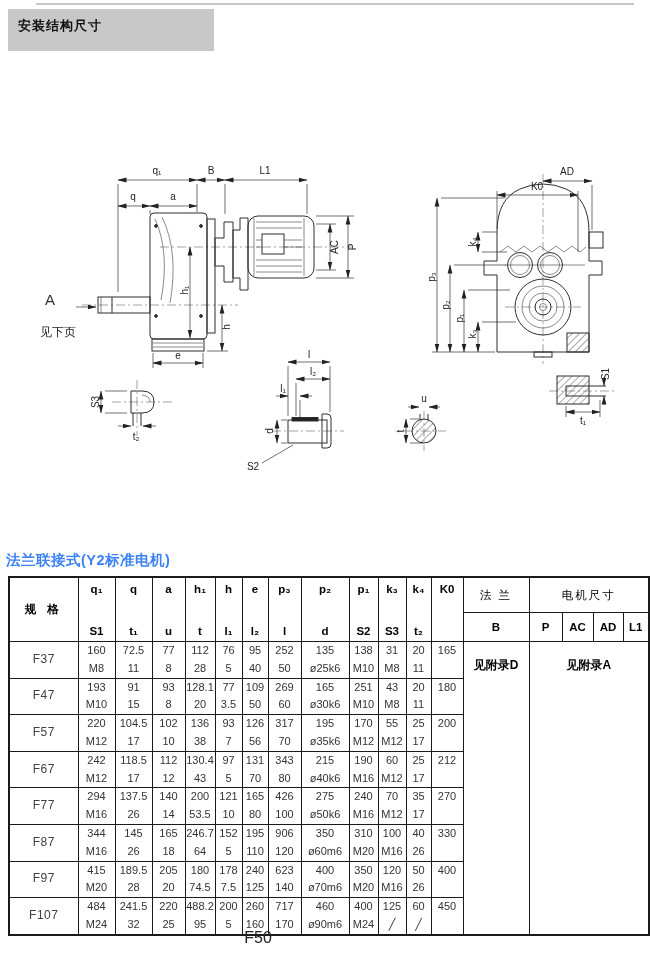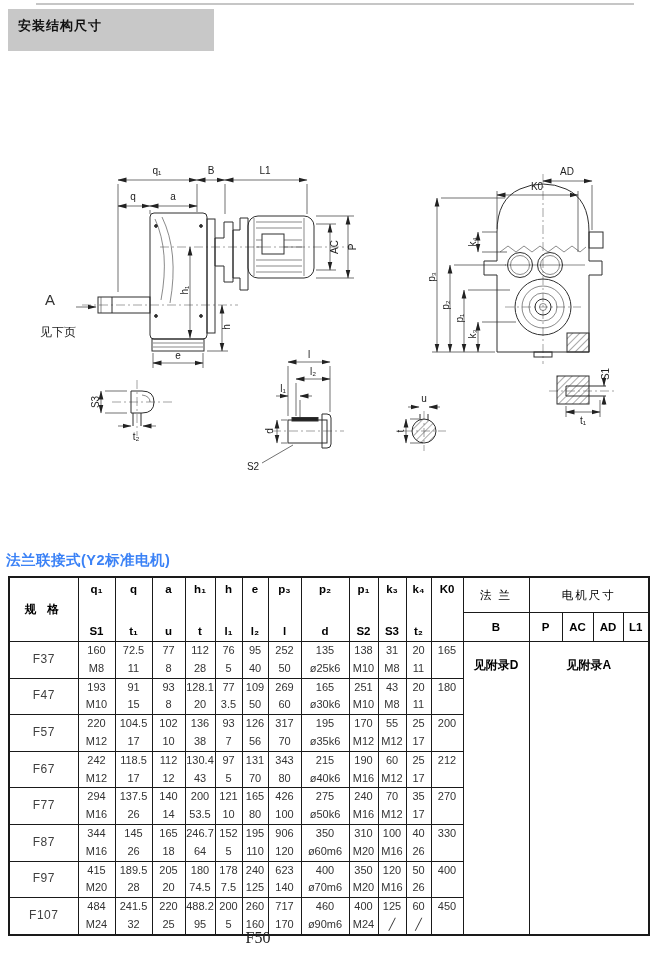--- a/index.html
+++ b/index.html
@@ -21,21 +21,21 @@
   .dtable td{border-left:1px solid #1a1a1a;border-right:1px solid #1a1a1a;border-top:none;border-bottom:none;padding:0;text-align:center;height:17.8px;font-size:11px;color:#333;line-height:17.8px}
   .dtable tr.line1 td{border-top:1px solid #1a1a1a}
   .spec-h{font-size:13px;font-weight:bold;letter-spacing:4px}
   .hcol{display:flex;flex-direction:column;justify-content:space-between;height:54px;padding:4px 0;font-weight:bold}
   .grp{height:34px;font-weight:normal;font-size:12.5px;letter-spacing:2px}
   .h2 th{height:28px;font-weight:bold;font-size:11.5px;letter-spacing:0}
   td.speccell{font-weight:normal;color:#404040;font-size:12px;letter-spacing:.5px}
   td.k0cell{vertical-align:top;color:#333}
   td.notecell{vertical-align:top;font-weight:bold;color:#000;font-size:12px}
   td.notecell div{margin-top:15px}
-  .pageno{position:absolute;left:0;top:929px;width:516px;text-align:center;font-family:Liberation Serif, serif;font-size:16px;color:#222}
+  .pageno{position:absolute;left:0;top:929px;width:516px;text-align:center;font-family:Liberation Sans, sans-serif;font-size:16px;color:#222}
 </style>
 </head>
 <body>
 
 <div class="topline"></div>
 
 <div class="hbox">
   <div>安装结构尺寸</div>
 </div>
 

